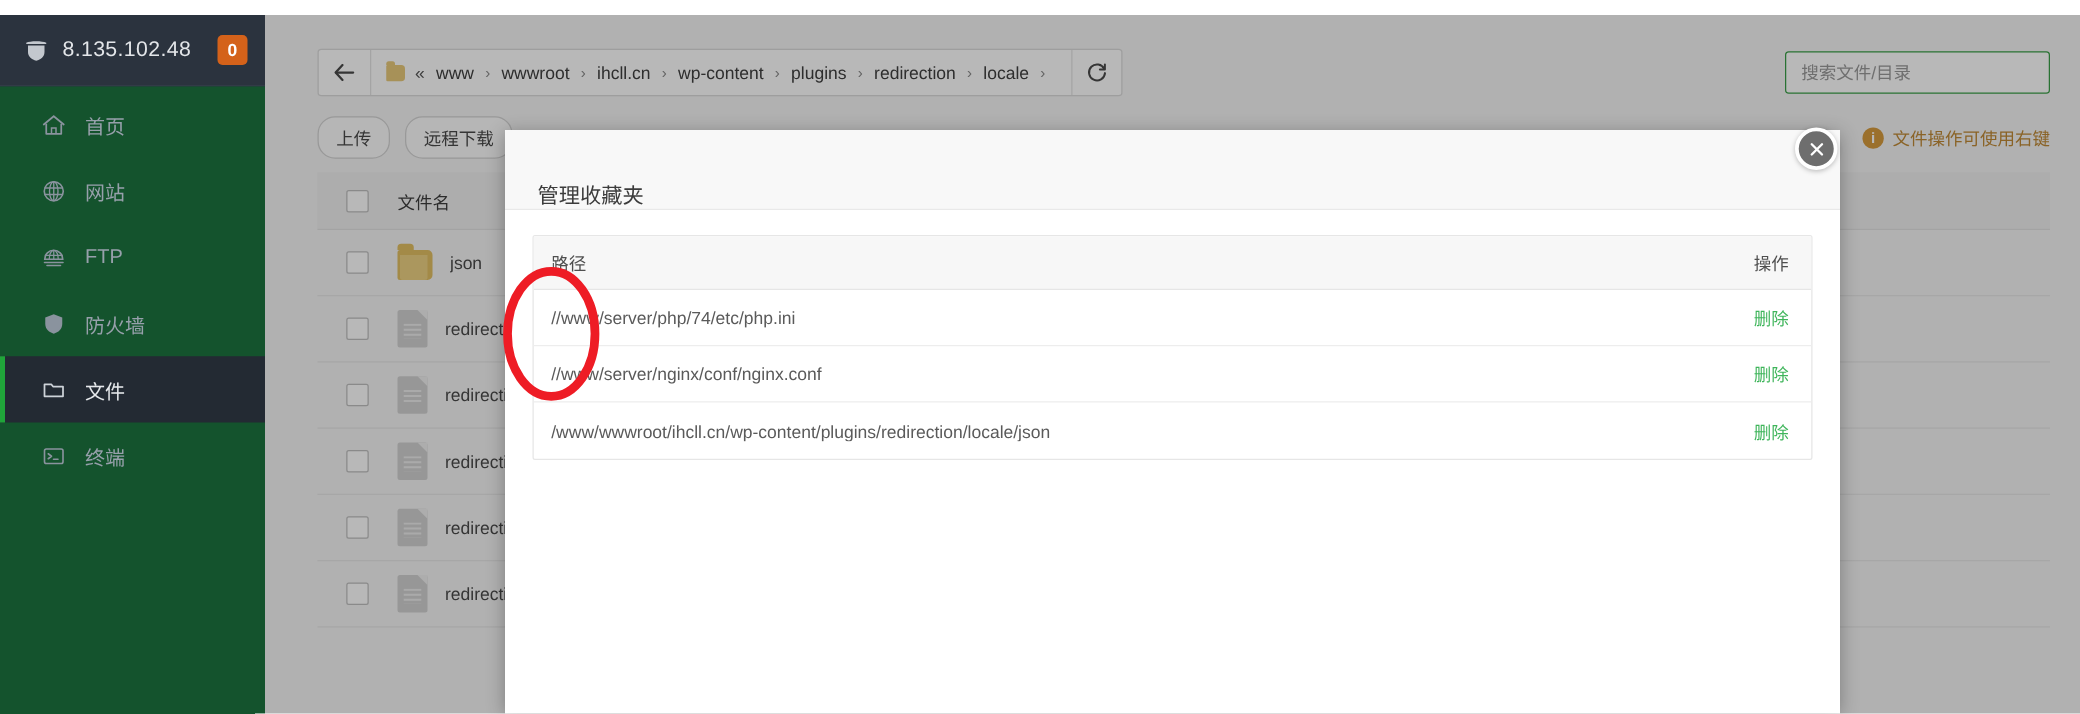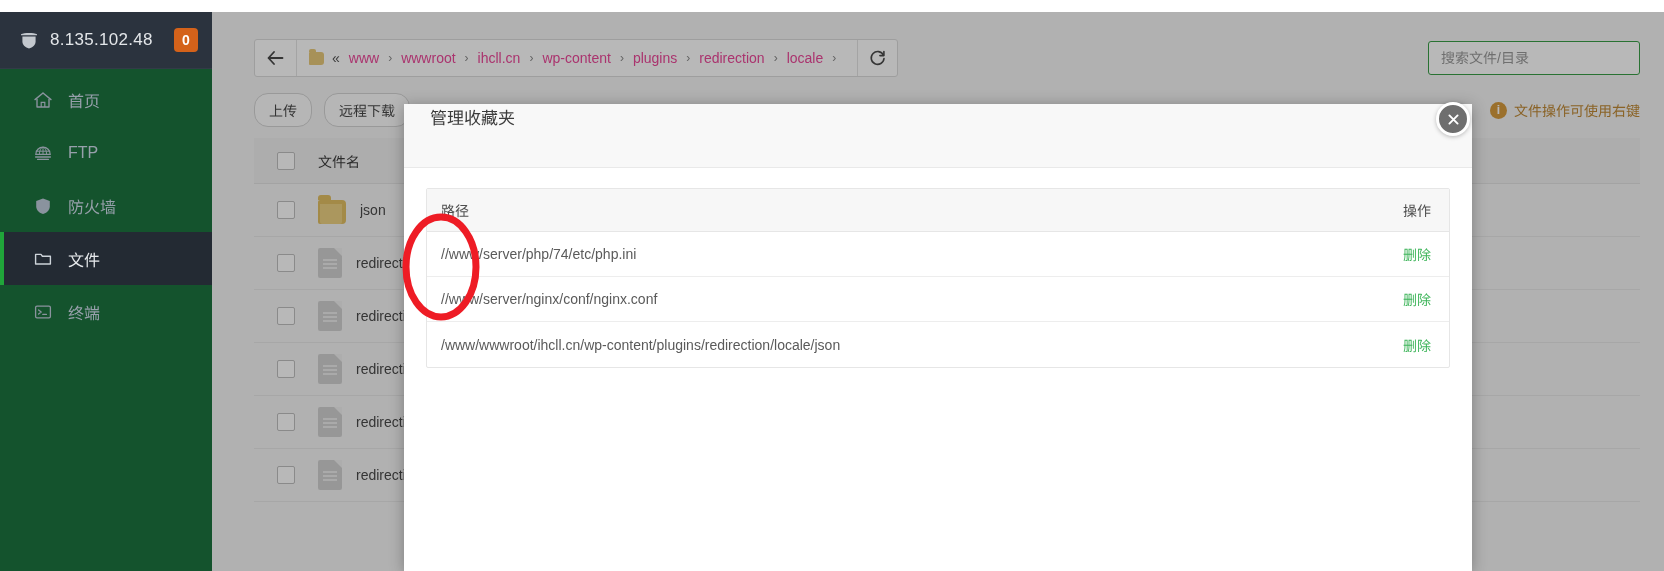--- a/index.html
+++ b/index.html
@@ -151,21 +151,21 @@
   }
   .crumb-folder::before {
     content: "";
     position: absolute;
     left: 0; top: -3px;
     width: 7px; height: 3px;
     background: #e8c97a;
     border-radius: 2px 2px 0 0;
   }
   .crumb-dbl { color: #555; margin-right: 9px; font-size: 14px; }
-  .crumb { cursor: pointer; color: #ec4899; }
+  .crumb { cursor: pointer; color: #404040; }
   .crumb-sep { color: #8b8b8b; margin: 0 9px; font-size: 12px; }
   .pathbar-refresh {
     width: 40px;
     display: flex; align-items: center; justify-content: center;
     border-left: 1px solid #e4e4e4;
     color: #555;
     cursor: pointer;
   }
   .search-wrap {
     margin-left: auto;
@@ -325,21 +325,21 @@
     width: 1068px; height: 467px;
     background: #ffffff;
     z-index: 50;
     box-shadow: 0 2px 14px rgba(0,0,0,.30);
   }
   .modal-head {
     height: 64px;
     background: #f8f8f8;
     border-bottom: 1px solid #e9e9e9;
     display: flex;
-    align-items: flex-start;
+    align-items: flex-end;
     padding-left: 26px;
   }
   .modal-title {
     font-size: 17px;
     color: #3c3c3c;
   }
   .modal-close {
     position: absolute;
     left: 1068px; top: -2px;
     transform: translate(-36px, 0);
@@ -571,20 +571,30 @@
         <span class="nav-ico">
           <svg width="20" height="20" viewBox="0 0 20 20" aria-hidden="true">
             <path d="M10 3 L18 9.6 M10 3 L2 9.6" fill="none" stroke="currentColor" stroke-width="1.4" stroke-linecap="round"></path>
             <path d="M4 9 L4 17 L16 17 L16 9" fill="none" stroke="currentColor" stroke-width="1.4" stroke-linejoin="round"></path>
             <path d="M8.2 17 L8.2 12.4 L11.8 12.4 L11.8 17" fill="none" stroke="currentColor" stroke-width="1.2"></path>
           </svg>
         </span>
         <span class="nav-label">首页</span>
       </div>
 
+      <div class="nav-item">
+        <span class="nav-ico">
+          <svg width="20" height="20" viewBox="0 0 20 20" aria-hidden="true">
+            <circle cx="10" cy="10" r="7.6" fill="none" stroke="currentColor" stroke-width="1.3"></circle>
+            <ellipse cx="10" cy="10" rx="3.4" ry="7.6" fill="none" stroke="currentColor" stroke-width="1.1"></ellipse>
+            <path d="M2.6 7.4 H17.4 M2.6 12.6 H17.4 M10 2.4 V17.6" stroke="currentColor" stroke-width="1.1" fill="none"></path>
+          </svg>
+        </span>
+        <span class="nav-label">网站</span>
+      </div>
 
       <div class="nav-item">
         <span class="nav-ico">
           <svg width="20" height="20" viewBox="0 0 20 20" aria-hidden="true">
             <path d="M2.8 11.4 A7.2 7.2 0 0 1 17.2 11.4 Z" fill="none" stroke="currentColor" stroke-width="1.3"></path>
             <path d="M6.4 11.4 A3.6 7.2 0 0 1 13.6 11.4" fill="none" stroke="currentColor" stroke-width="1"></path>
             <path d="M10 4.2 V11.4 M2.8 8.2 H17.2" stroke="currentColor" stroke-width="1"></path>
             <path d="M2.6 14 H17.4 M4.6 16.4 H15.4" stroke="currentColor" stroke-width="1.3" stroke-linecap="round"></path>
           </svg>
         </span>

